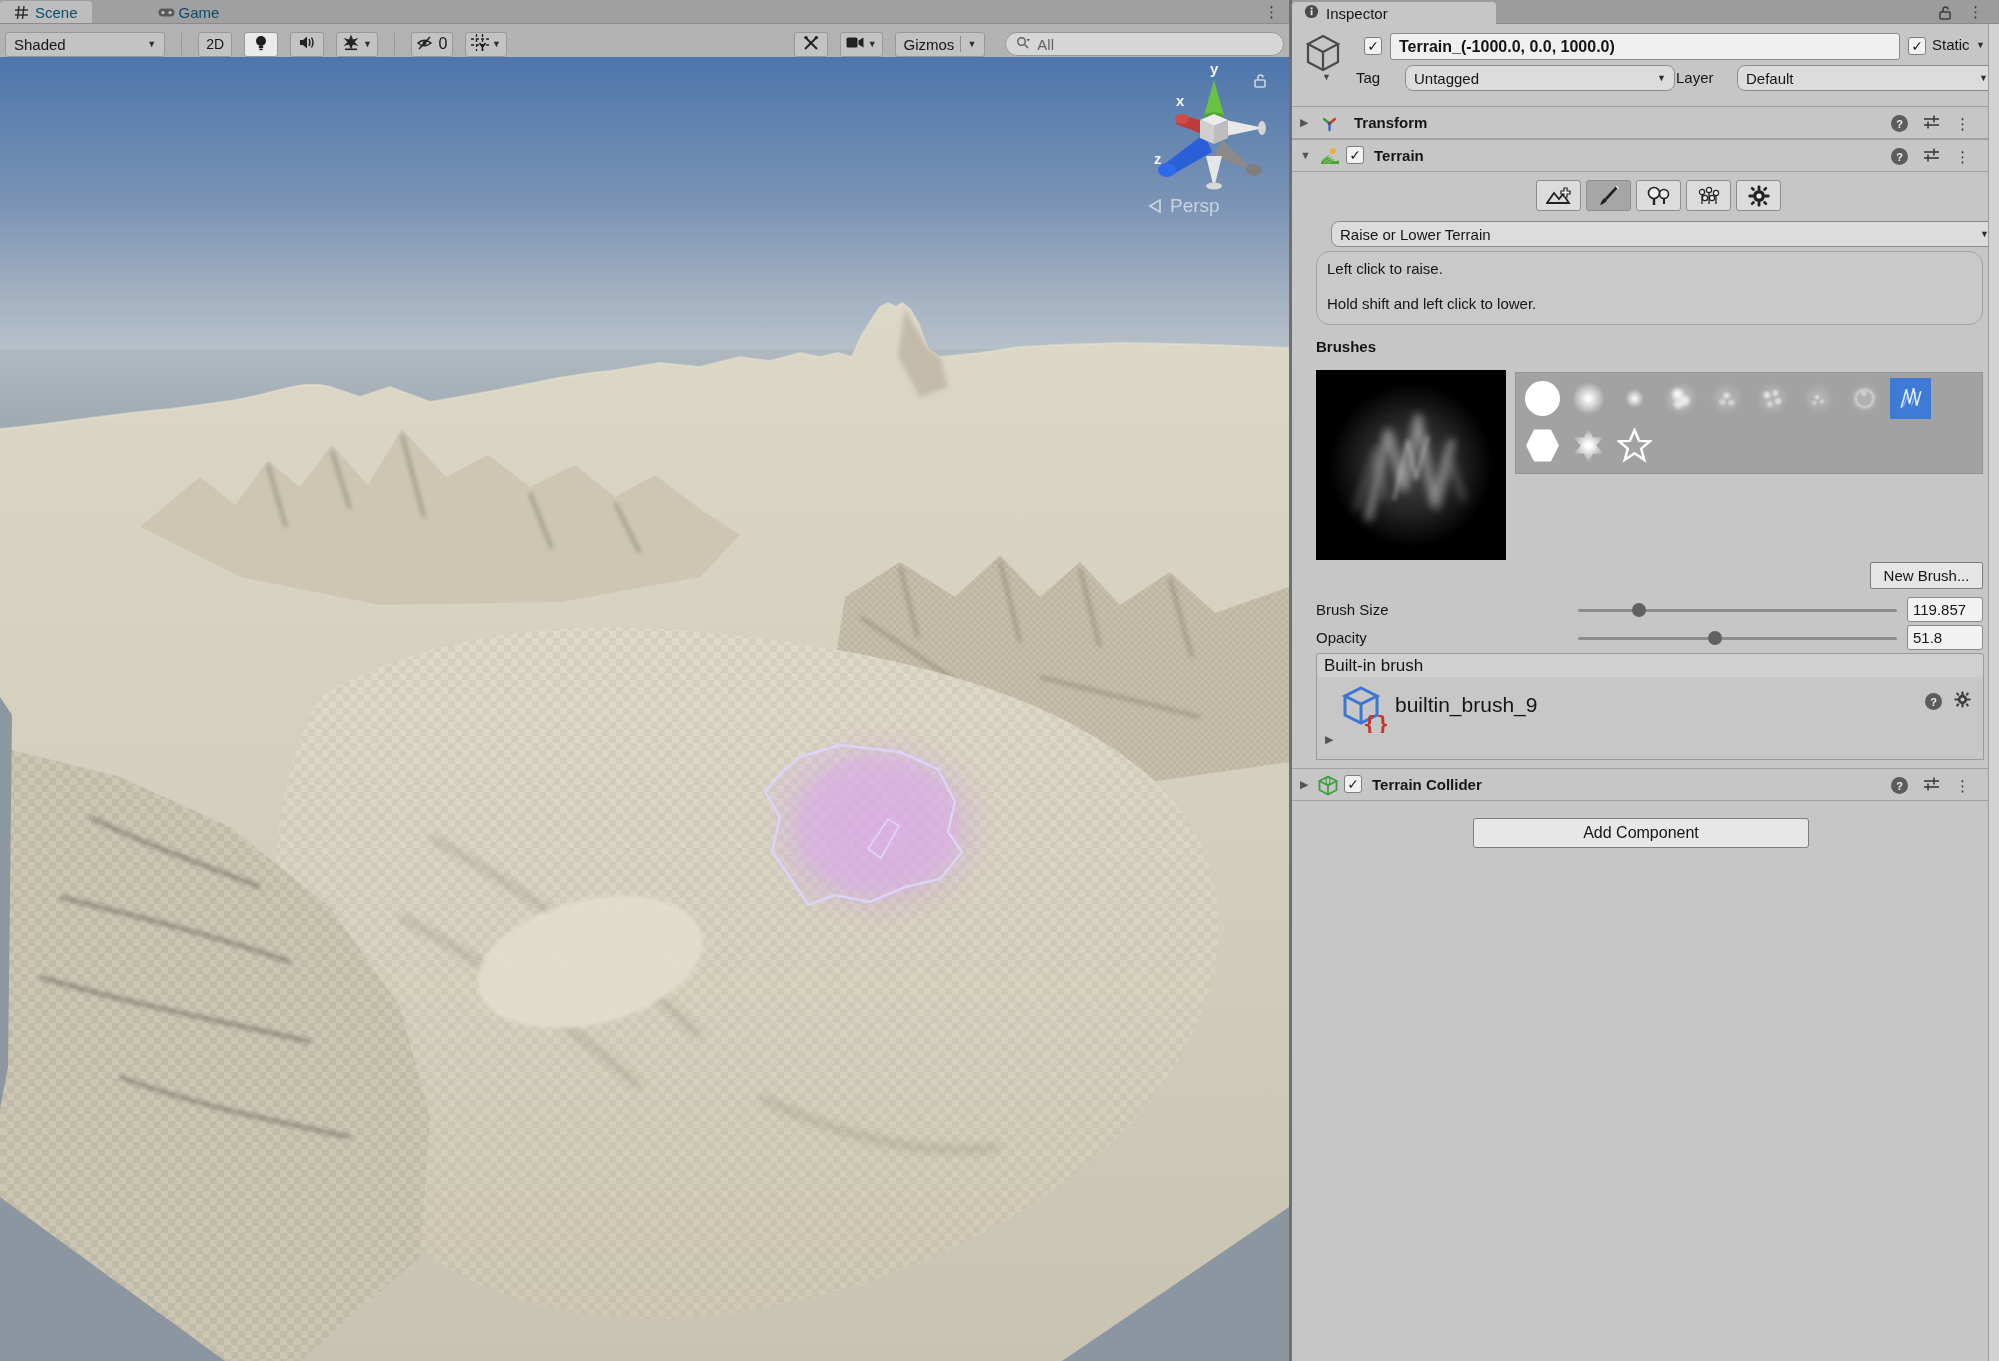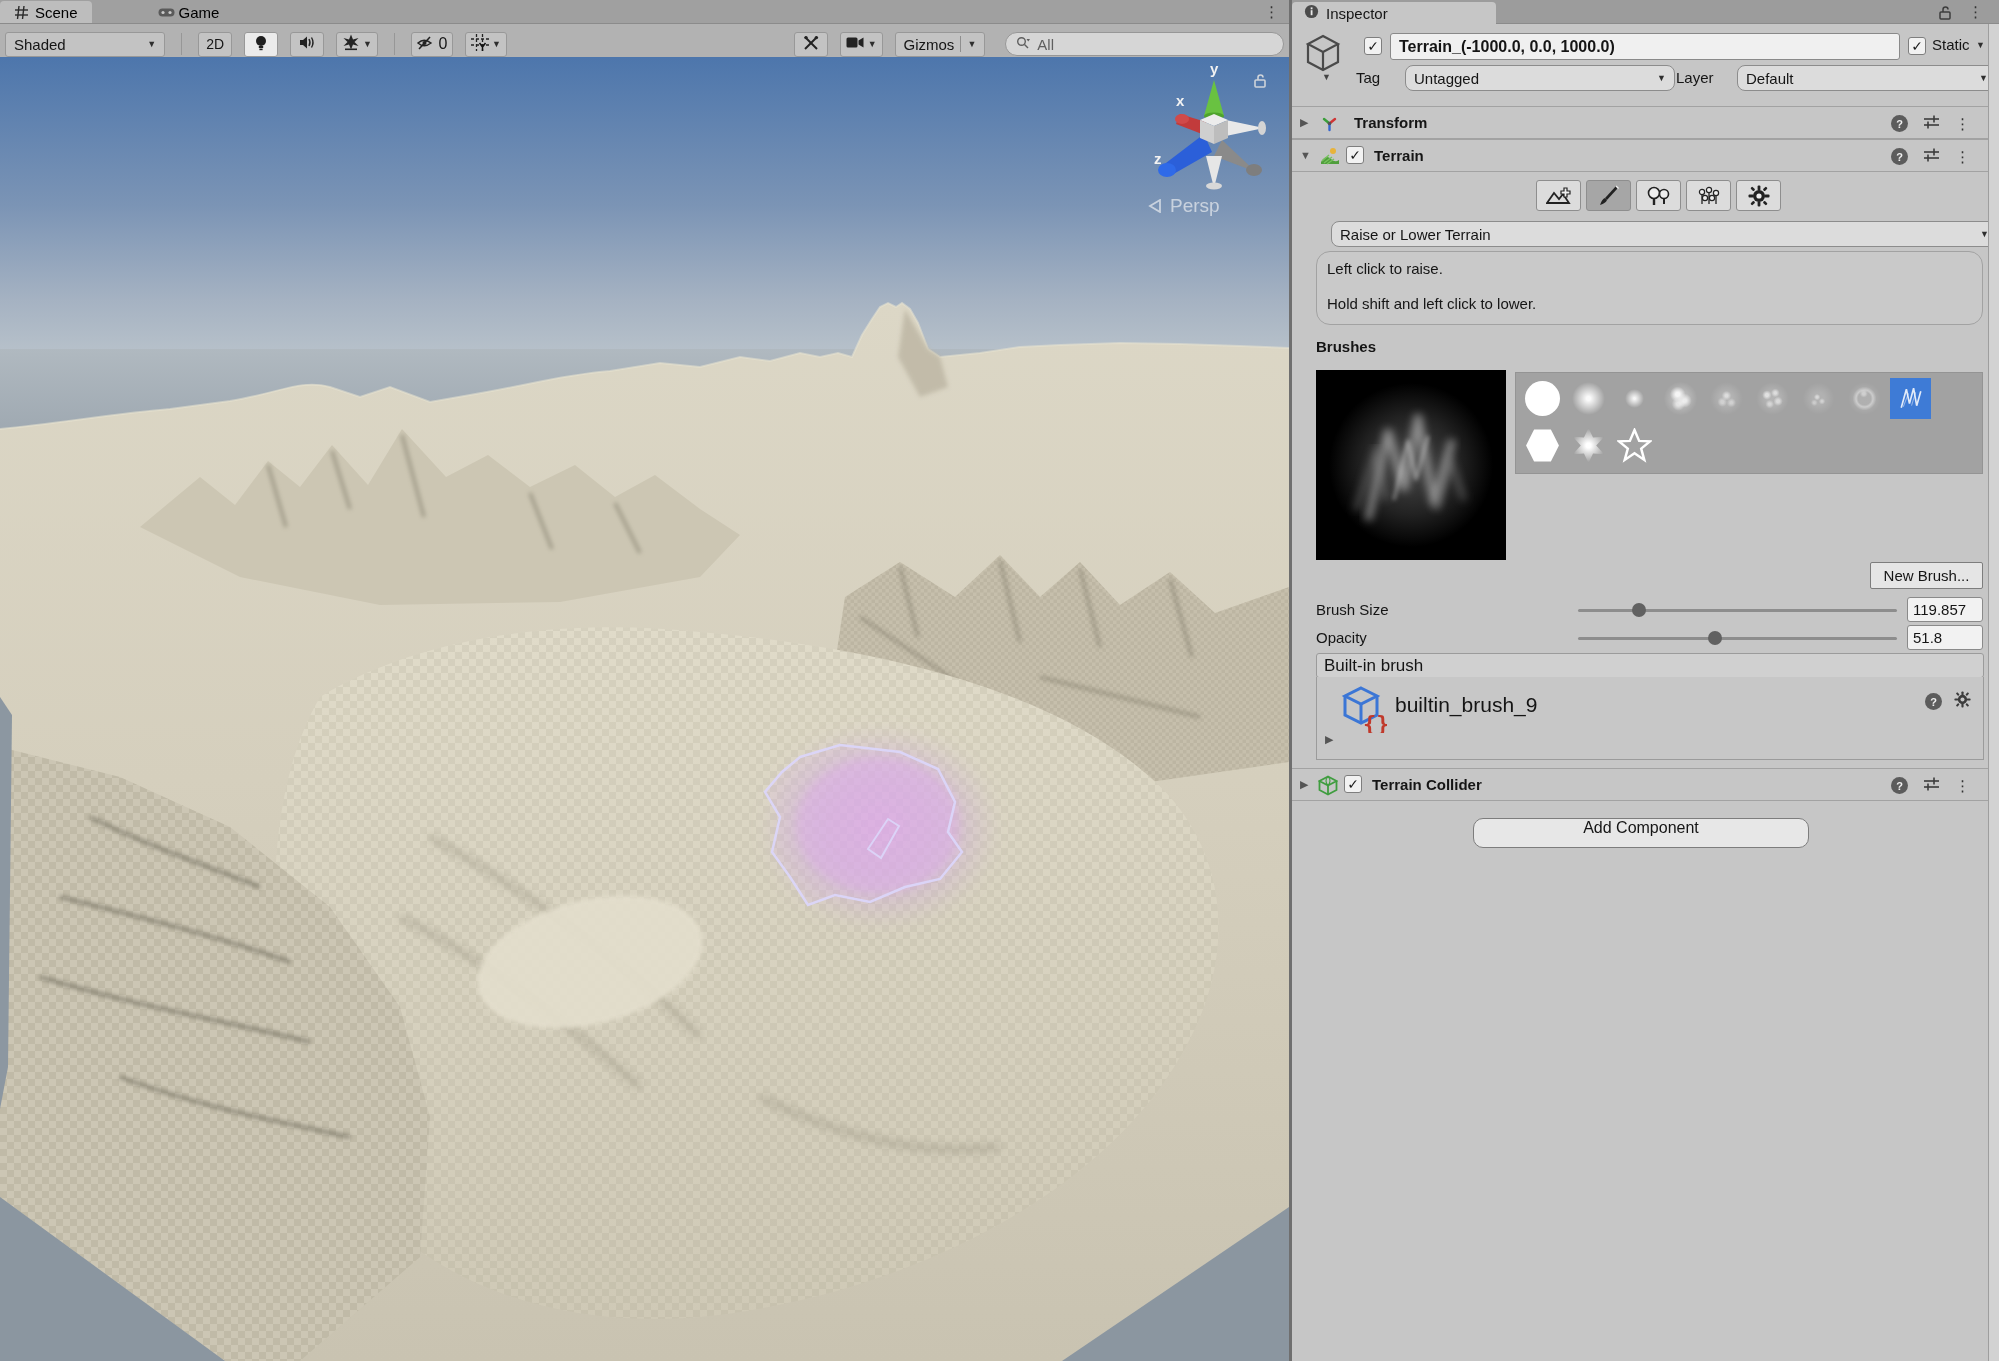--- a/index.html
+++ b/index.html
@@ -3,21 +3,21 @@
 <meta charset="utf-8">
 <style>
   * { box-sizing: border-box; margin: 0; padding: 0; }
   html,body { width:1999px; height:1361px; overflow:hidden; }
   body { font-family:"Liberation Sans", sans-serif; color:#151515; background:#c6c6c6; }
   .root { position:absolute; inset:0; width:1999px; height:1361px; }
 
   
   .scene-panel { position:absolute; left:0; top:0; width:1289px; height:1361px; background:#9fa6ad; }
   .tabstrip { position:absolute; left:0; top:0; right:0; height:24px; background:#a0a0a0; border-bottom:1px solid #8b8b8b; display:flex; align-items:flex-end; }
-  .tab { height:22px; display:flex; align-items:center; gap:6px; padding:0 14px; font-size:15px; color:#000000; }
+  .tab { height:22px; display:flex; align-items:center; gap:6px; padding:0 14px; font-size:15px; color:#0c4a6e; }
   .tab.active { background:#bdbdbd; border-radius:4px 4px 0 0; }
   .tab .ticon { width:15px; height:15px; display:inline-block; }
   .strip-kebab { position:absolute; right:10px; top:2px; font-size:15px; color:#333; line-height:20px; }
 
   .scene-toolbar { position:absolute; left:0; top:24px; width:1289px; height:41px; background:#b2b2b2; border-bottom:1px solid #848484; display:flex; align-items:center; padding:0 5px; gap:12px; }
   .tb-drop { height:25px; background:#c3c3c3; border:1px solid #989898; border-radius:3px; display:flex; align-items:center; font-size:15px; padding:0 8px; gap:8px; }
   .tb-btn { height:25px; min-width:34px; background:#c3c3c3; border:1px solid #989898; border-radius:3px; display:flex; align-items:center; justify-content:center; font-size:14px; padding:0 6px; gap:3px; }
   .tb-btn.lit { background:#ebebeb; }
   .caret { font-size:9px; color:#2e2e2e; }
   .tb-sep { width:1px; height:22px; background:#979797; margin:0 4px; }
@@ -99,21 +99,21 @@
   .track { position:absolute; left:262px; right:86px; top:12px; height:3px; background:#8d8d8d; border-radius:2px; }
   .thumb { position:absolute; top:-6px; width:14px; height:14px; border-radius:50%; background:#616161; }
   .valbox { position:absolute; right:0; top:0; width:76px; height:25px; background:#f2f2f2; border:1px solid #8a8a8a; border-radius:3px; font-size:15px; display:flex; align-items:center; padding:0 5px;margin-left:34px; }
   .builtin-bar { position:absolute; left:24px; top:481px; width:668px; height:25px; background:#d0d0d0; border:1px solid #9b9b9b; border-radius:3px; font-size:17px; display:flex; align-items:center; padding:0 7px; }
   .brush-box { position:absolute; left:24px; top:505px; width:668px; height:83px; background:#c7c7c7; border:1px solid #9b9b9b; border-top:none; }
   .bb-icon { position:absolute; left:24px; top:8px; }
   .bb-title { position:absolute; left:78px; top:16px; font-size:21px; }
   .bb-icons { position:absolute; right:12px; top:14px; display:flex; gap:12px; align-items:center; }
   .bb-fold { position:absolute; left:8px; top:56px; font-size:11px; color:#555; }
 
-  .addcomp-btn { position:absolute; left:181px; top:818px; width:336px; height:30px; background:#e7e7e7; border:1px solid #7d7d7d; border-radius:10px; font-size:16px; display:flex; align-items:flex-start; justify-content:center; }
+  .addcomp-btn { position:absolute; left:181px; top:818px; width:336px; height:30px; background:#e7e7e7; border:1px solid #7d7d7d; border-radius:3px; font-size:16px; display:flex; align-items:center; justify-content:center; }
 </style>
 </head>
 <body>
 
 <div class="root">
 
   <div class="scene-panel">
     <div class="tabstrip">
       <div class="tab active">
         <span class="ticon">

